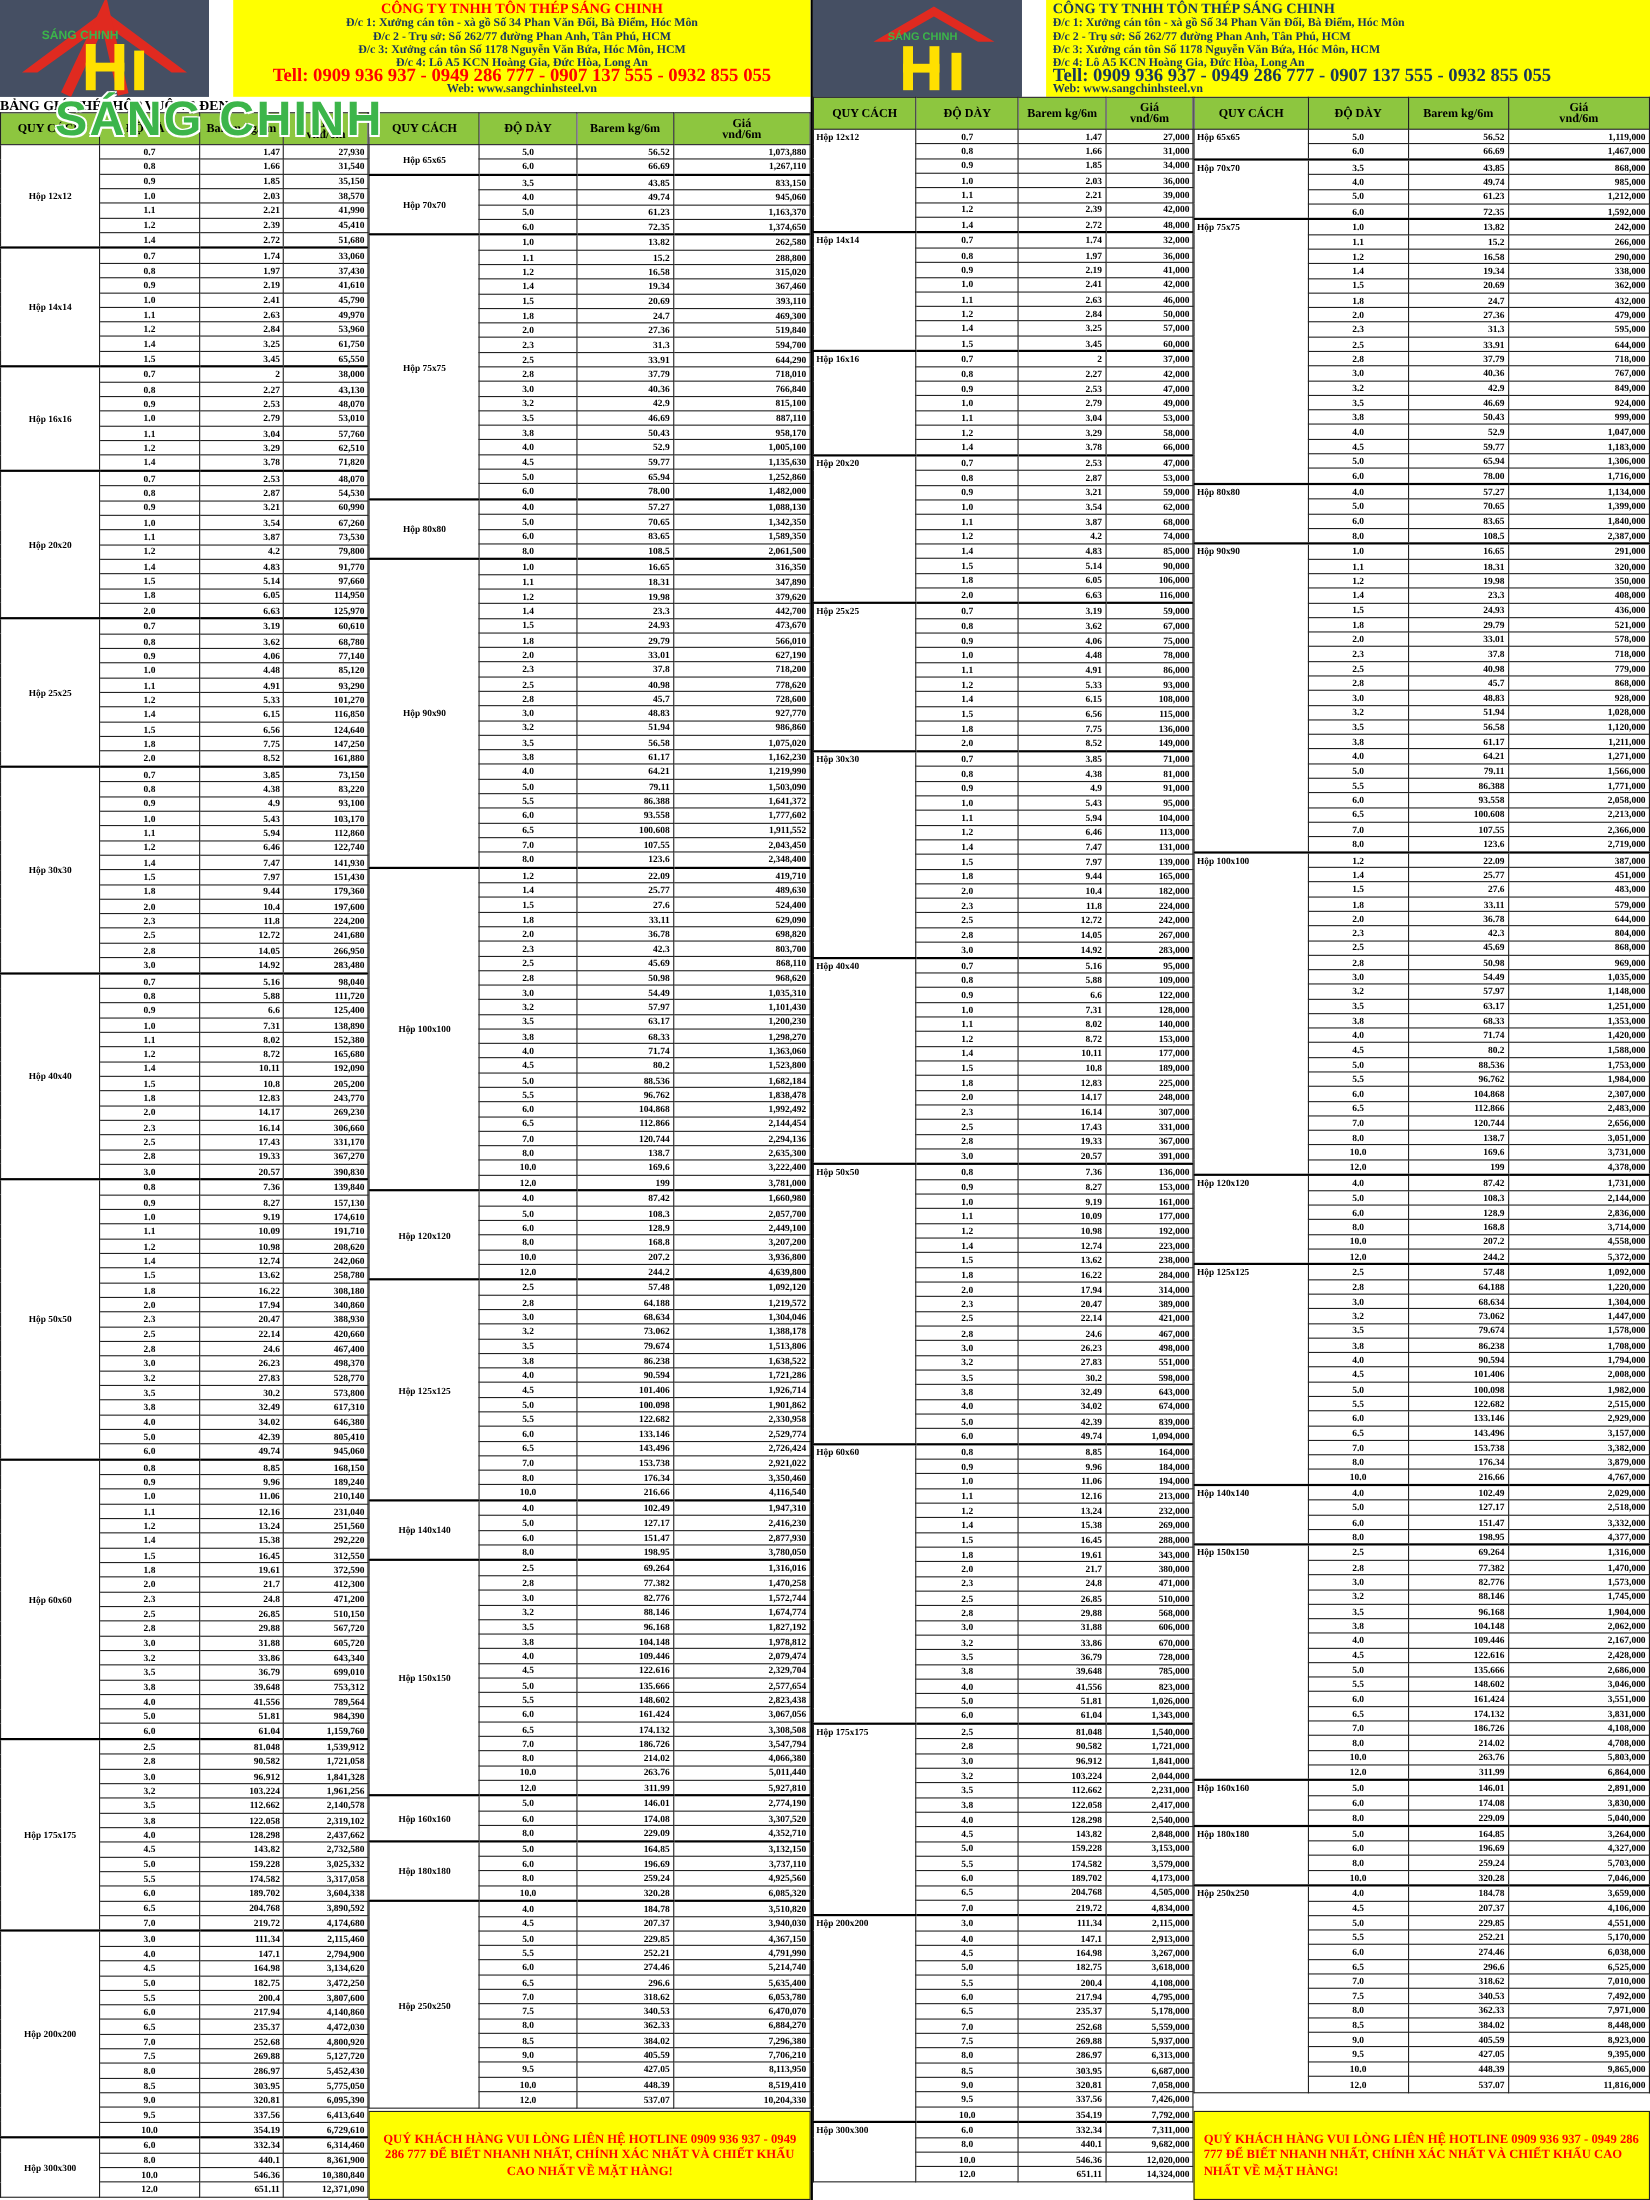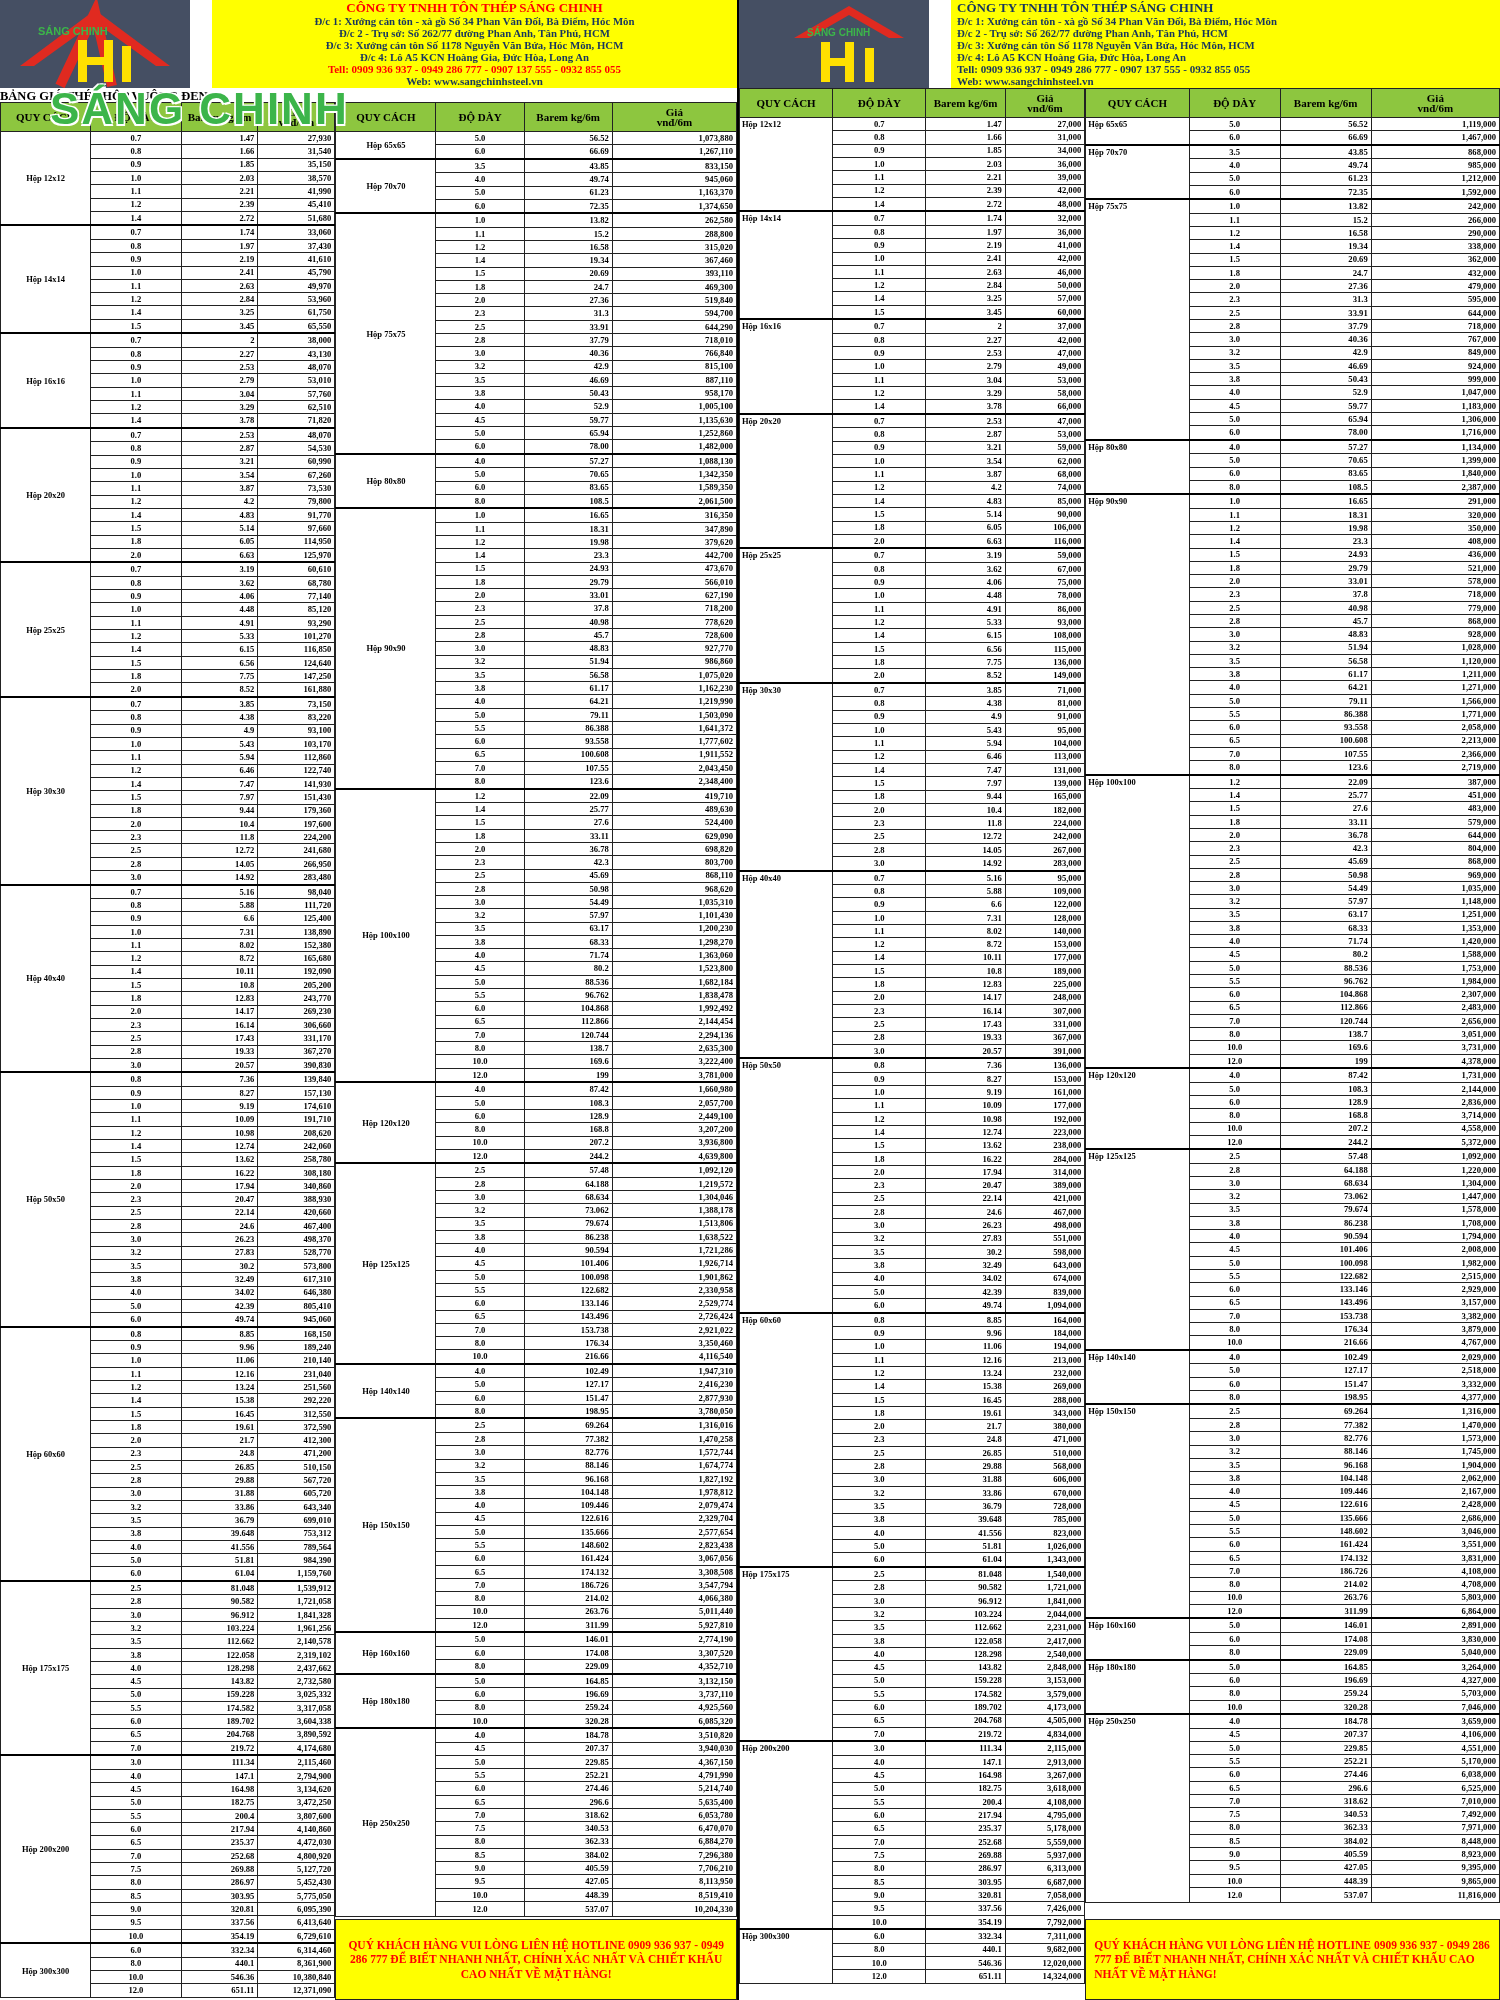--- a/index.html
+++ b/index.html
@@ -7,21 +7,21 @@
   .page{display:flex;width:1500px;height:2000px;}
   .section{position:relative;height:2000px;box-sizing:border-box;background:#fff;}
   .section.left{width:737px;}
   .section.right{width:763px;border-left:2px solid #000;}
   .header{display:flex;height:88px;}
   .logo{width:190px;height:88px;background:#454F63;flex:0 0 auto;}
   .info{flex:1;background:#FFFF00;overflow:hidden;padding-top:1px;text-align:center;margin-left:22px;}
   .info div{white-space:nowrap;}
   .name{color:#FF0000;font-size:13px;line-height:13.5px;}
   .addr{color:#17365D;font-size:10.8px;line-height:12.1px;}
-  .tel{color:#FF0000;font-size:11px;line-height:12.1px;}
+  .tel{color:#FF0000;font-size:17px;line-height:12.1px;}
   .web{color:#17365D;font-size:11px;line-height:12.1px;}
   .section.right .info{text-align:left;padding-left:6px;}
   .section.right .name,.section.right .tel{color:#17365D;}
   .title-row{height:14px;text-align:left;font-size:12.5px;line-height:16px;position:relative;z-index:6;}
   .tables{display:flex;height:1896px;align-items:flex-start;position:relative;z-index:1;}
   .wrap1{width:45.5%;height:1896px;}
   .wrap2{width:54.5%;height:1815px;}
   table{width:100%;height:100%;border-collapse:collapse;table-layout:fixed;}
   th,td{border:1px solid #222;overflow:hidden;white-space:nowrap;font-weight:bold;}
   thead th{background:#8DC63F;font-size:11px;line-height:10px;height:28px;text-align:center;padding:0;white-space:pre-line;}

